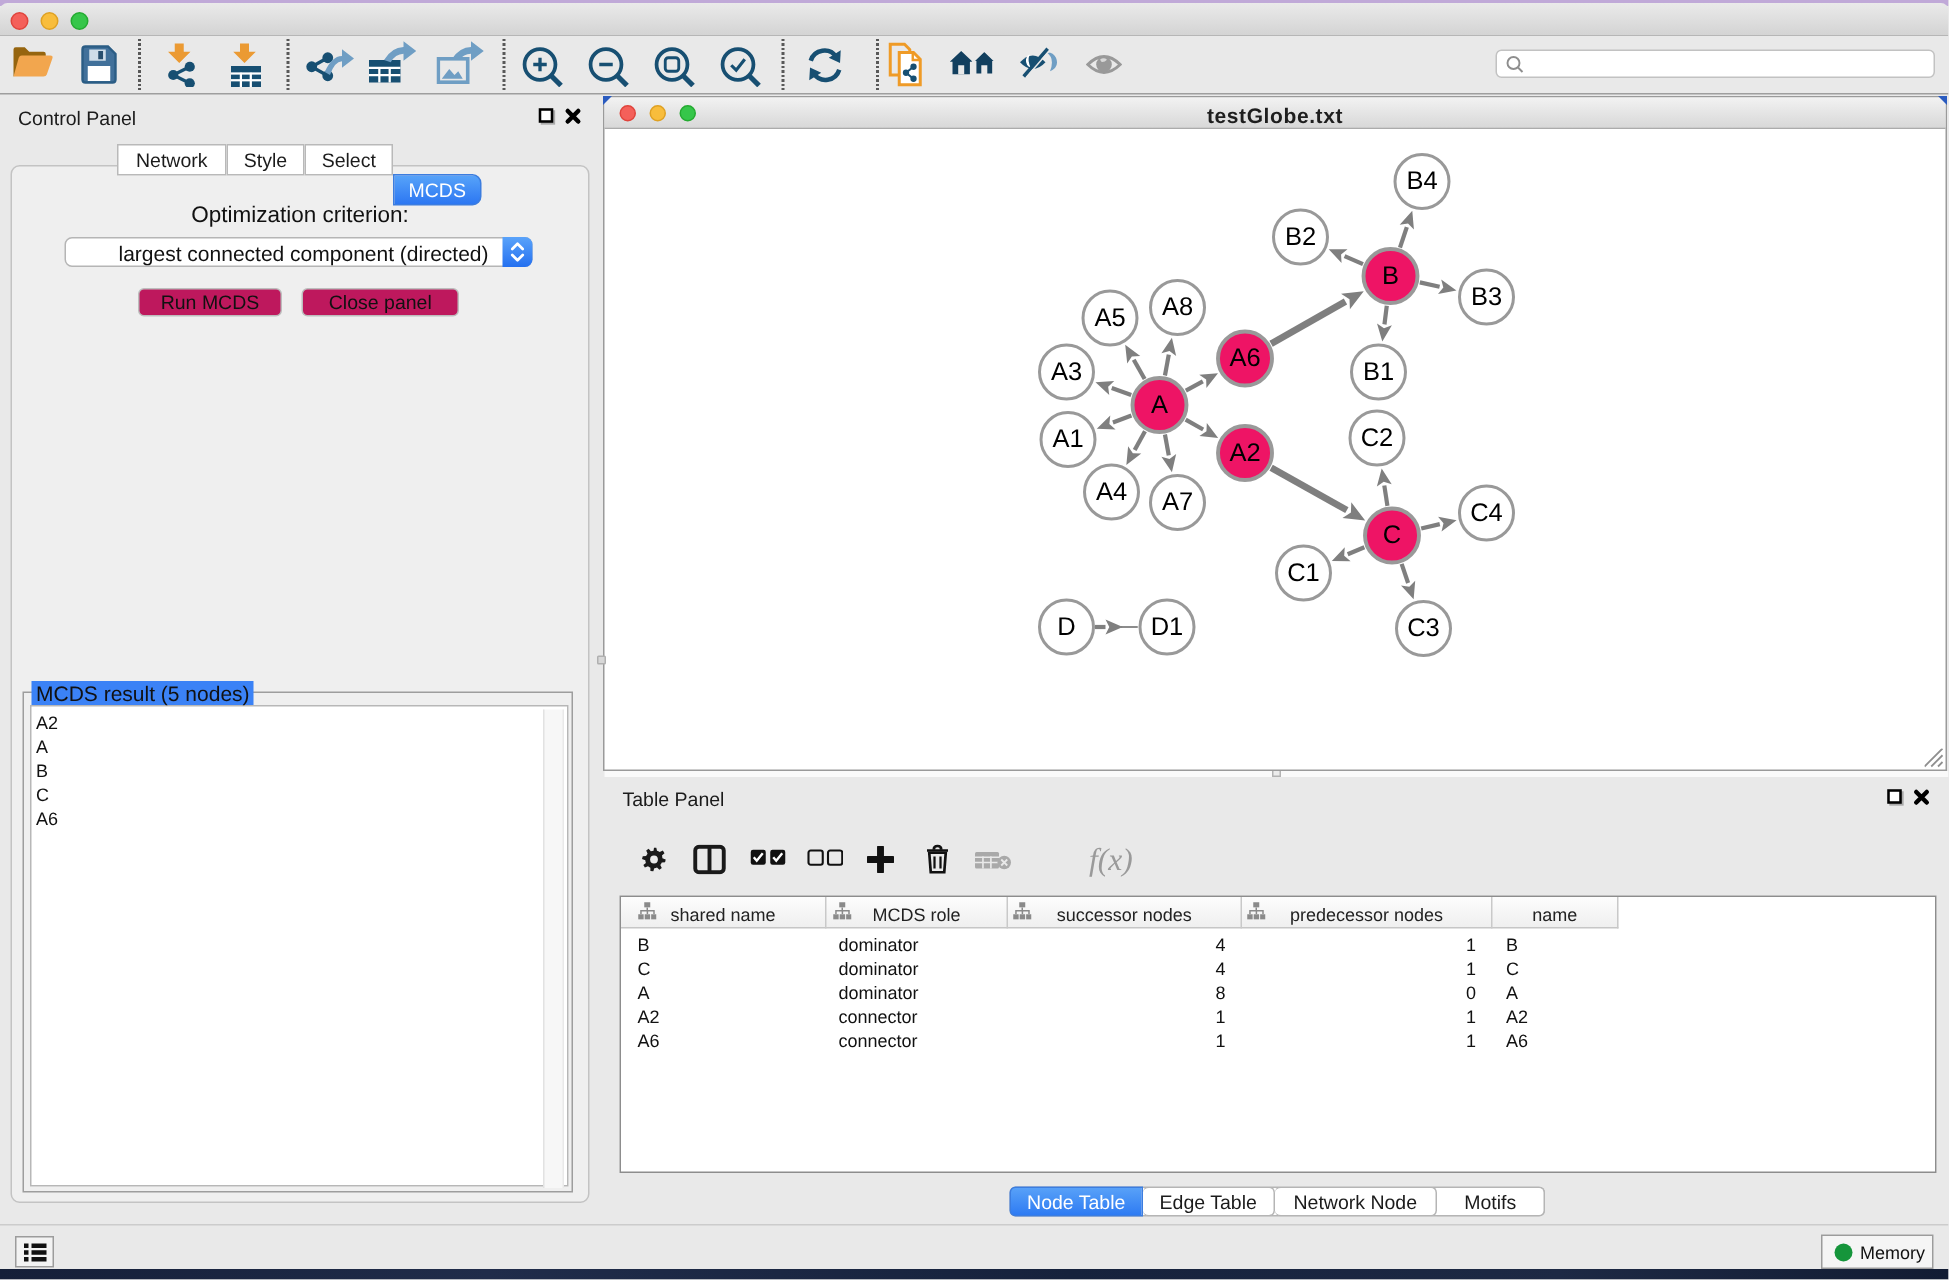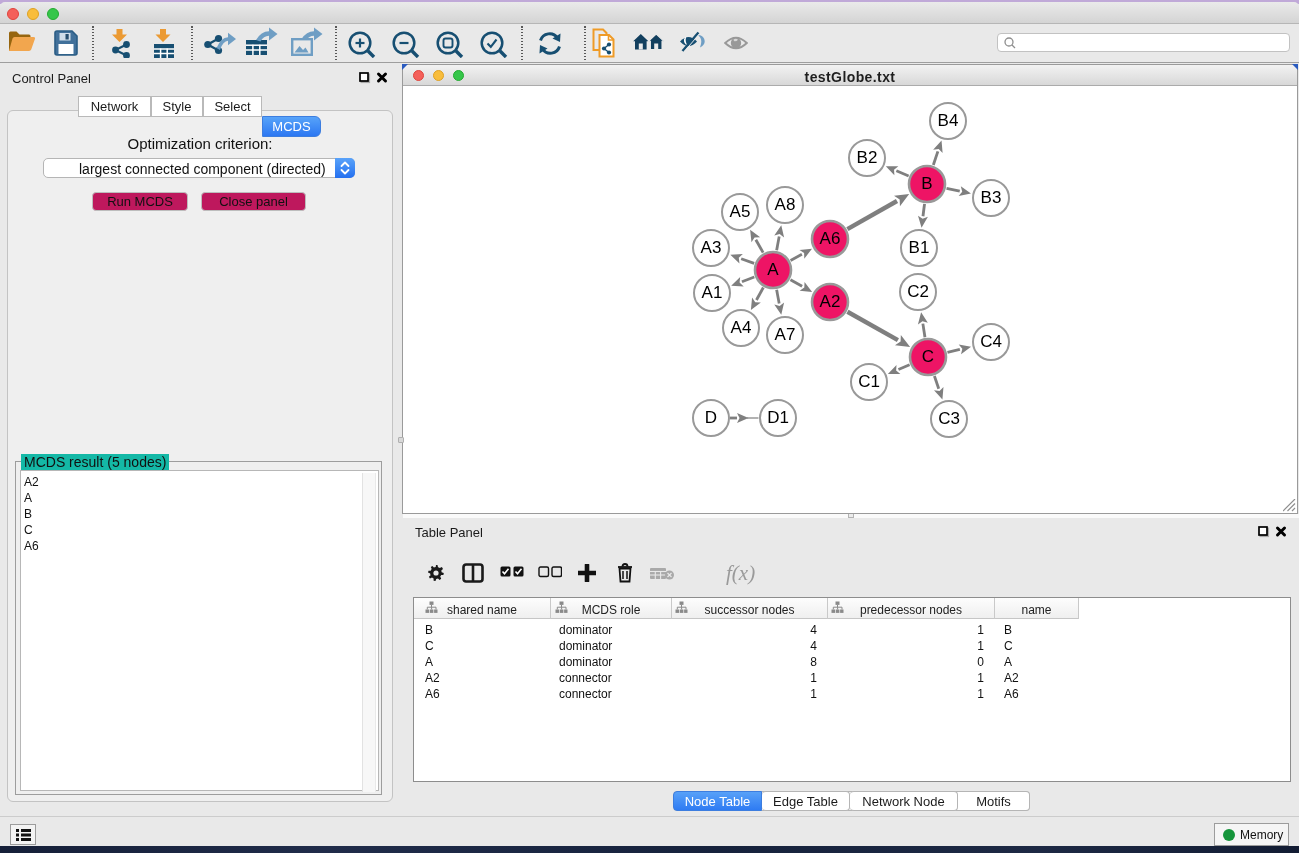--- a/index.html
+++ b/index.html
@@ -37,21 +37,21 @@
   border:1px solid #c3c3c3; border-radius:6px; }
 #opt-label { left:0px; top:135px; width:400px; text-align:center; font-size:15px; color:#111; }
 #dropdown { left:43px; top:158px; width:312px; height:20px; background:#fff;
   border:1px solid #b5b5b5; border-radius:5px; font-size:14px; color:#111; }
 #dropdown span { position:absolute; left:11px; top:2px;margin-left:24px; }
 #dd-btn { position:absolute; right:-1px; top:-1px; width:20px; height:20px;
   background:linear-gradient(#5aa3fa,#2470f0); border-radius:0 5px 5px 0; }
 .btn { position:absolute; height:19px; background:#be185d; border:1px solid #bdbdbd;
   border-radius:4px; font-size:13px; color:#111; text-align:center; line-height:17px; }
 #fieldset { left:15px; top:461px; width:367px; height:334px; border:1px solid #9d9d9d; }
-#legend { left:21px; top:454px; background:#14b8a6; font-size:14px; color:#111; padding:0 3px; }
+#legend { left:21px; top:454px; background:#3b82f6; font-size:14px; color:#111; padding:0 3px; }
 #listbox { position:absolute; left:4px; top:8px; right:2px; bottom:3px; background:#fff;
   border:1px solid #b7b7b7; }
 #listbox .items { position:absolute; left:3px; top:3px; font-size:12px; color:#111; line-height:16px; }
 #lb-scroll { position:absolute; right:2px; top:2px; width:14px; height:100%;
   background:#f7f7f7; border-left:1px solid #e2e2e2; border-right:1px solid #e9e9e9; }
 
 
 #netwin { left:402px; top:64px; width:896px; height:450px; background:#fff;
   border:1px solid #9a9a9a; }
 #net-titlebar { position:absolute; left:0; top:0; width:100%; height:21px;

